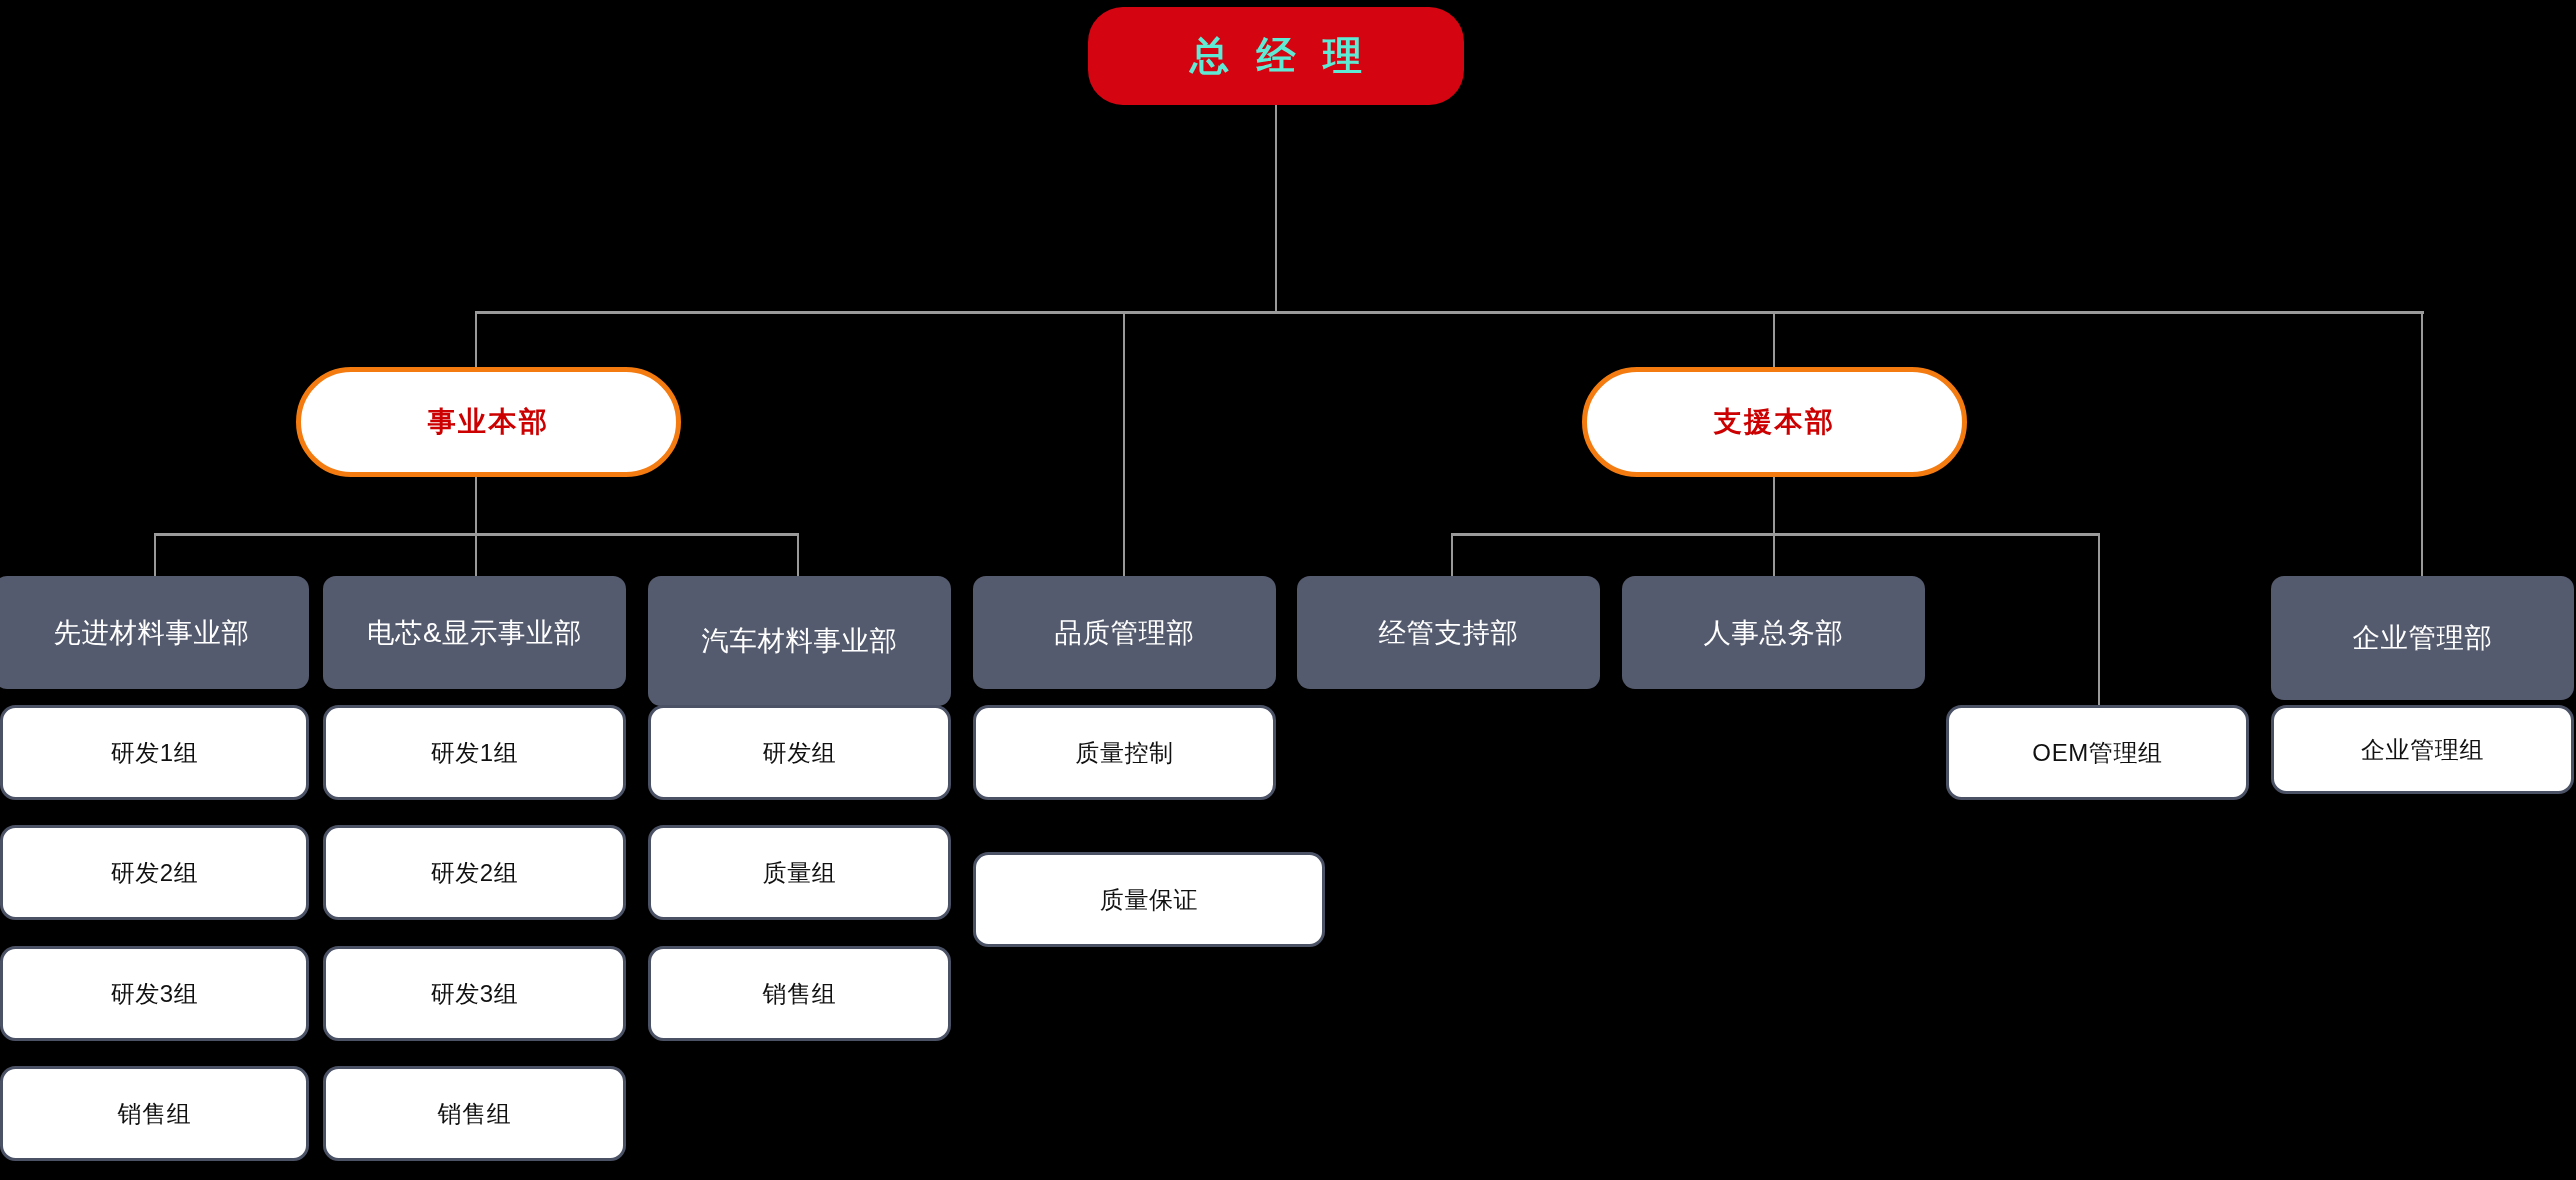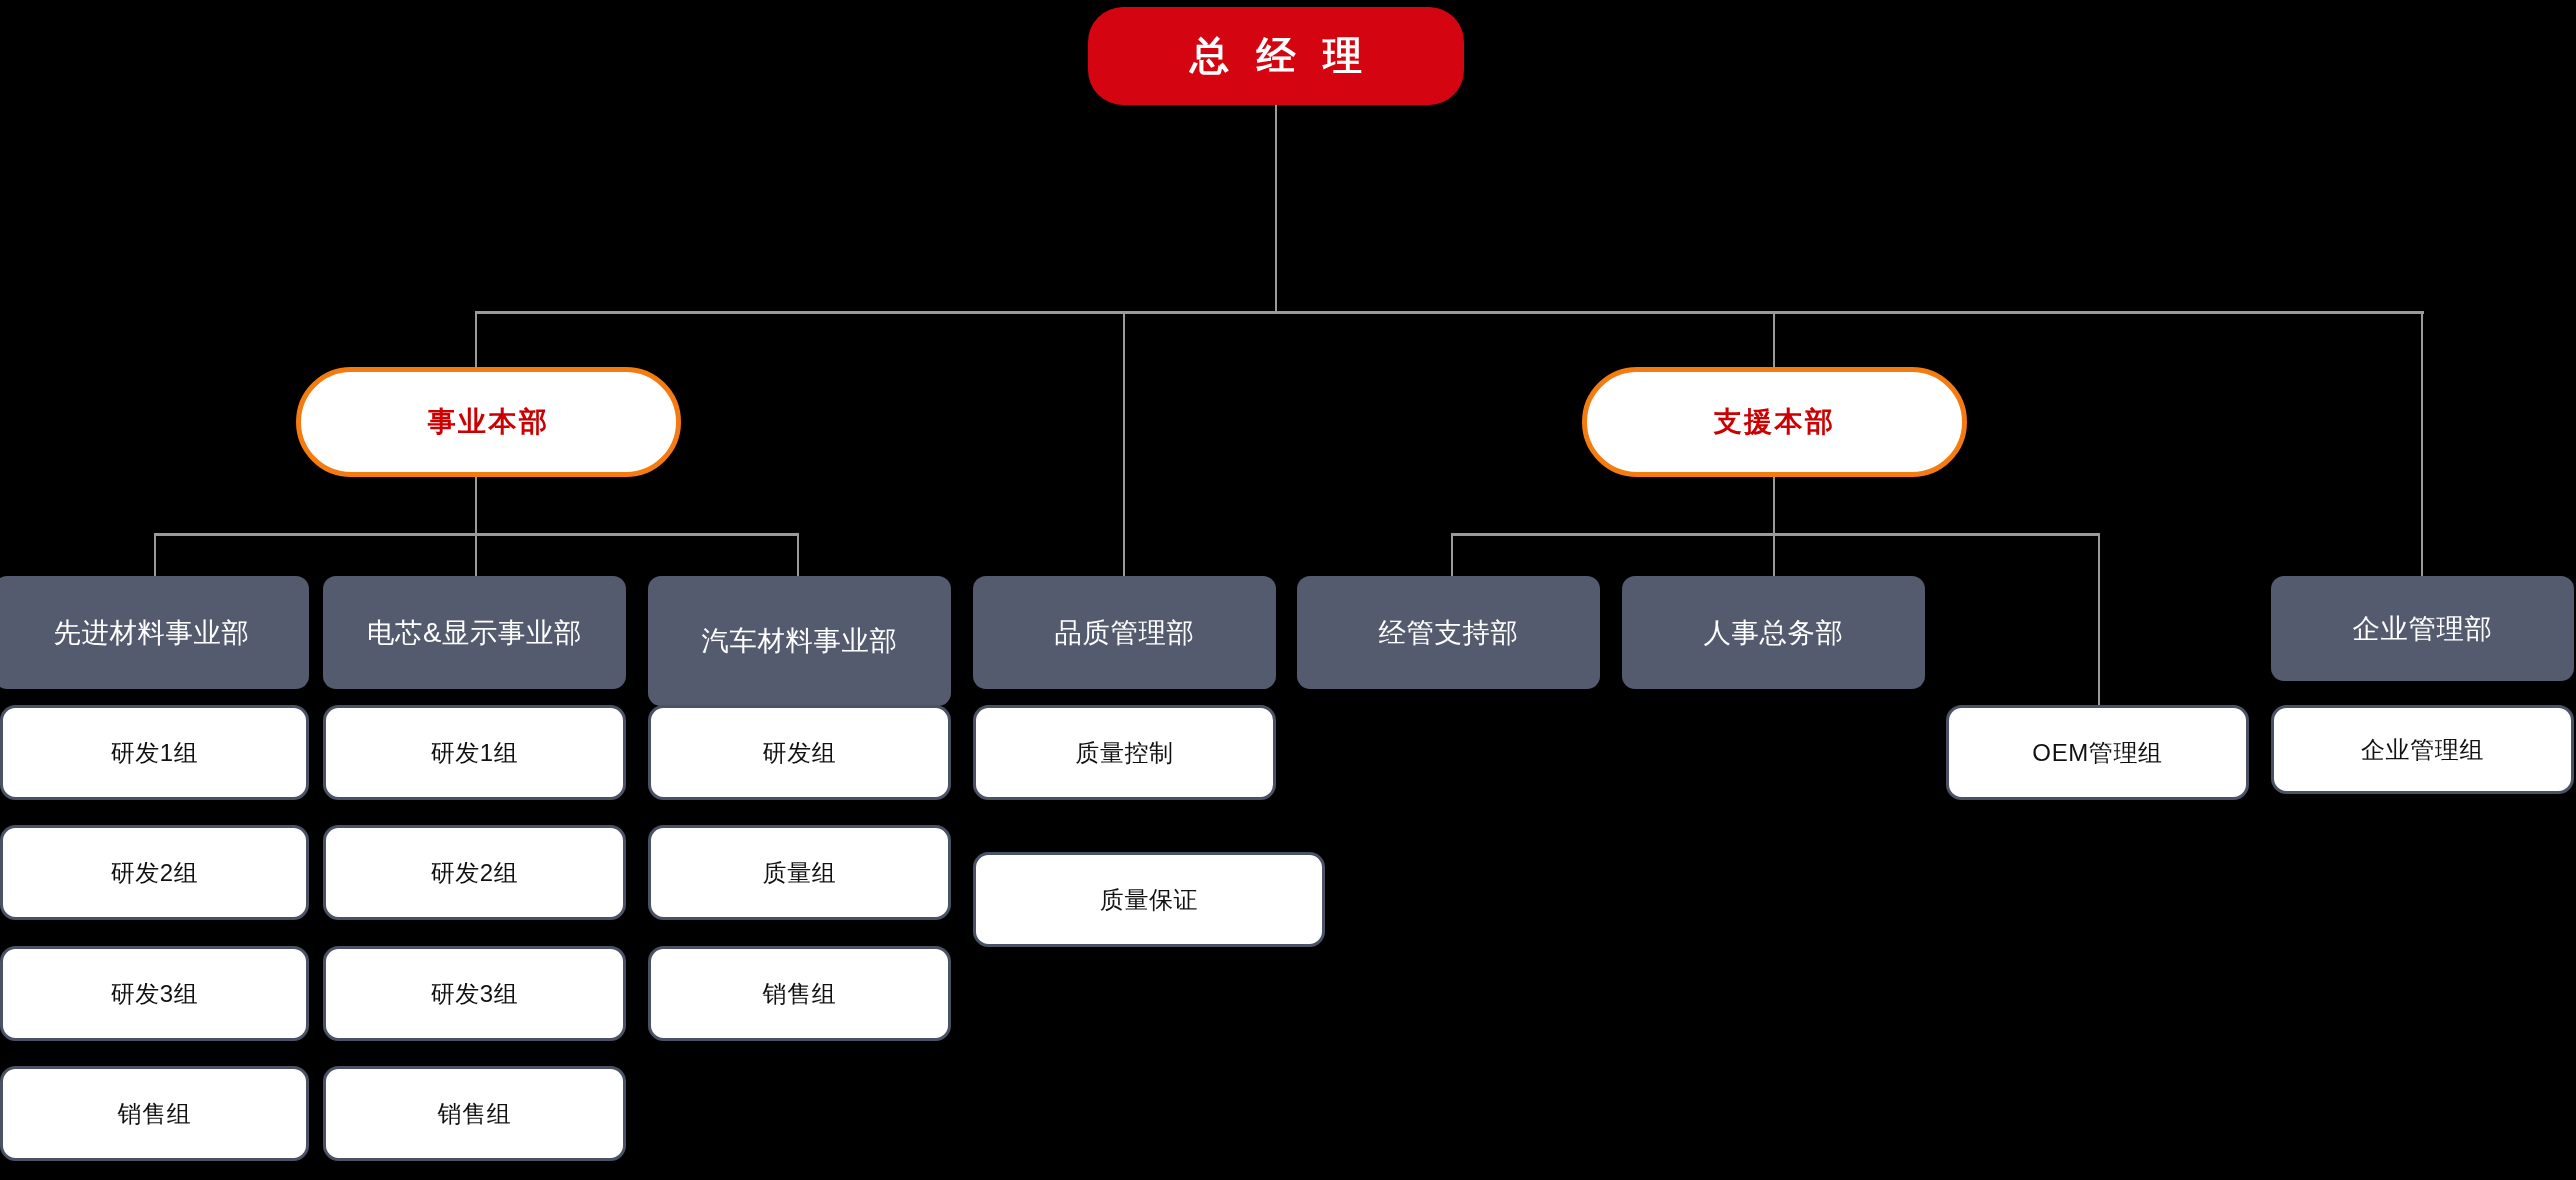--- a/index.html
+++ b/index.html
@@ -23,21 +23,21 @@
     display:flex;align-items:center;justify-content:center;
     text-align:center;
     line-height:1.15;
     white-space:nowrap;
   }
 
   
   .node.root{
     background:#D40511;
     border-radius:35px;
-    color:#ffffff;
+    color:#5eead4;
     font-size:39px;
     font-weight:700;
     letter-spacing:8.3px;
     text-indent:8.3px;
   }
   
   .node.hq{
     background:#ffffff;
     border:5.4px solid #F47B10;
     border-radius:57px;
@@ -117,21 +117,21 @@
   </div>
   <div class="node dept" style="left:973px;top:576px;width:303px;height:113px;">
     <span>品质管理部</span>
   </div>
   <div class="node dept" style="left:1297px;top:576px;width:303px;height:113px;">
     <span>经管支持部</span>
   </div>
   <div class="node dept" style="left:1622px;top:576px;width:303px;height:113px;">
     <span>人事总务部</span>
   </div>
-  <div class="node dept" style="left:2271px;top:576px;width:303px;height:105px;">
+  <div class="node dept" style="left:2271px;top:576px;width:303px;height:124px;">
     <span>企业管理部</span>
   </div>
 
   <div class="node team" style="left:0px;top:705px;width:309px;height:95px;">
     <span>研发1组</span>
   </div>
   <div class="node team" style="left:0px;top:825px;width:309px;height:95px;">
     <span>研发2组</span>
   </div>
   <div class="node team" style="left:0px;top:946px;width:309px;height:95px;">

